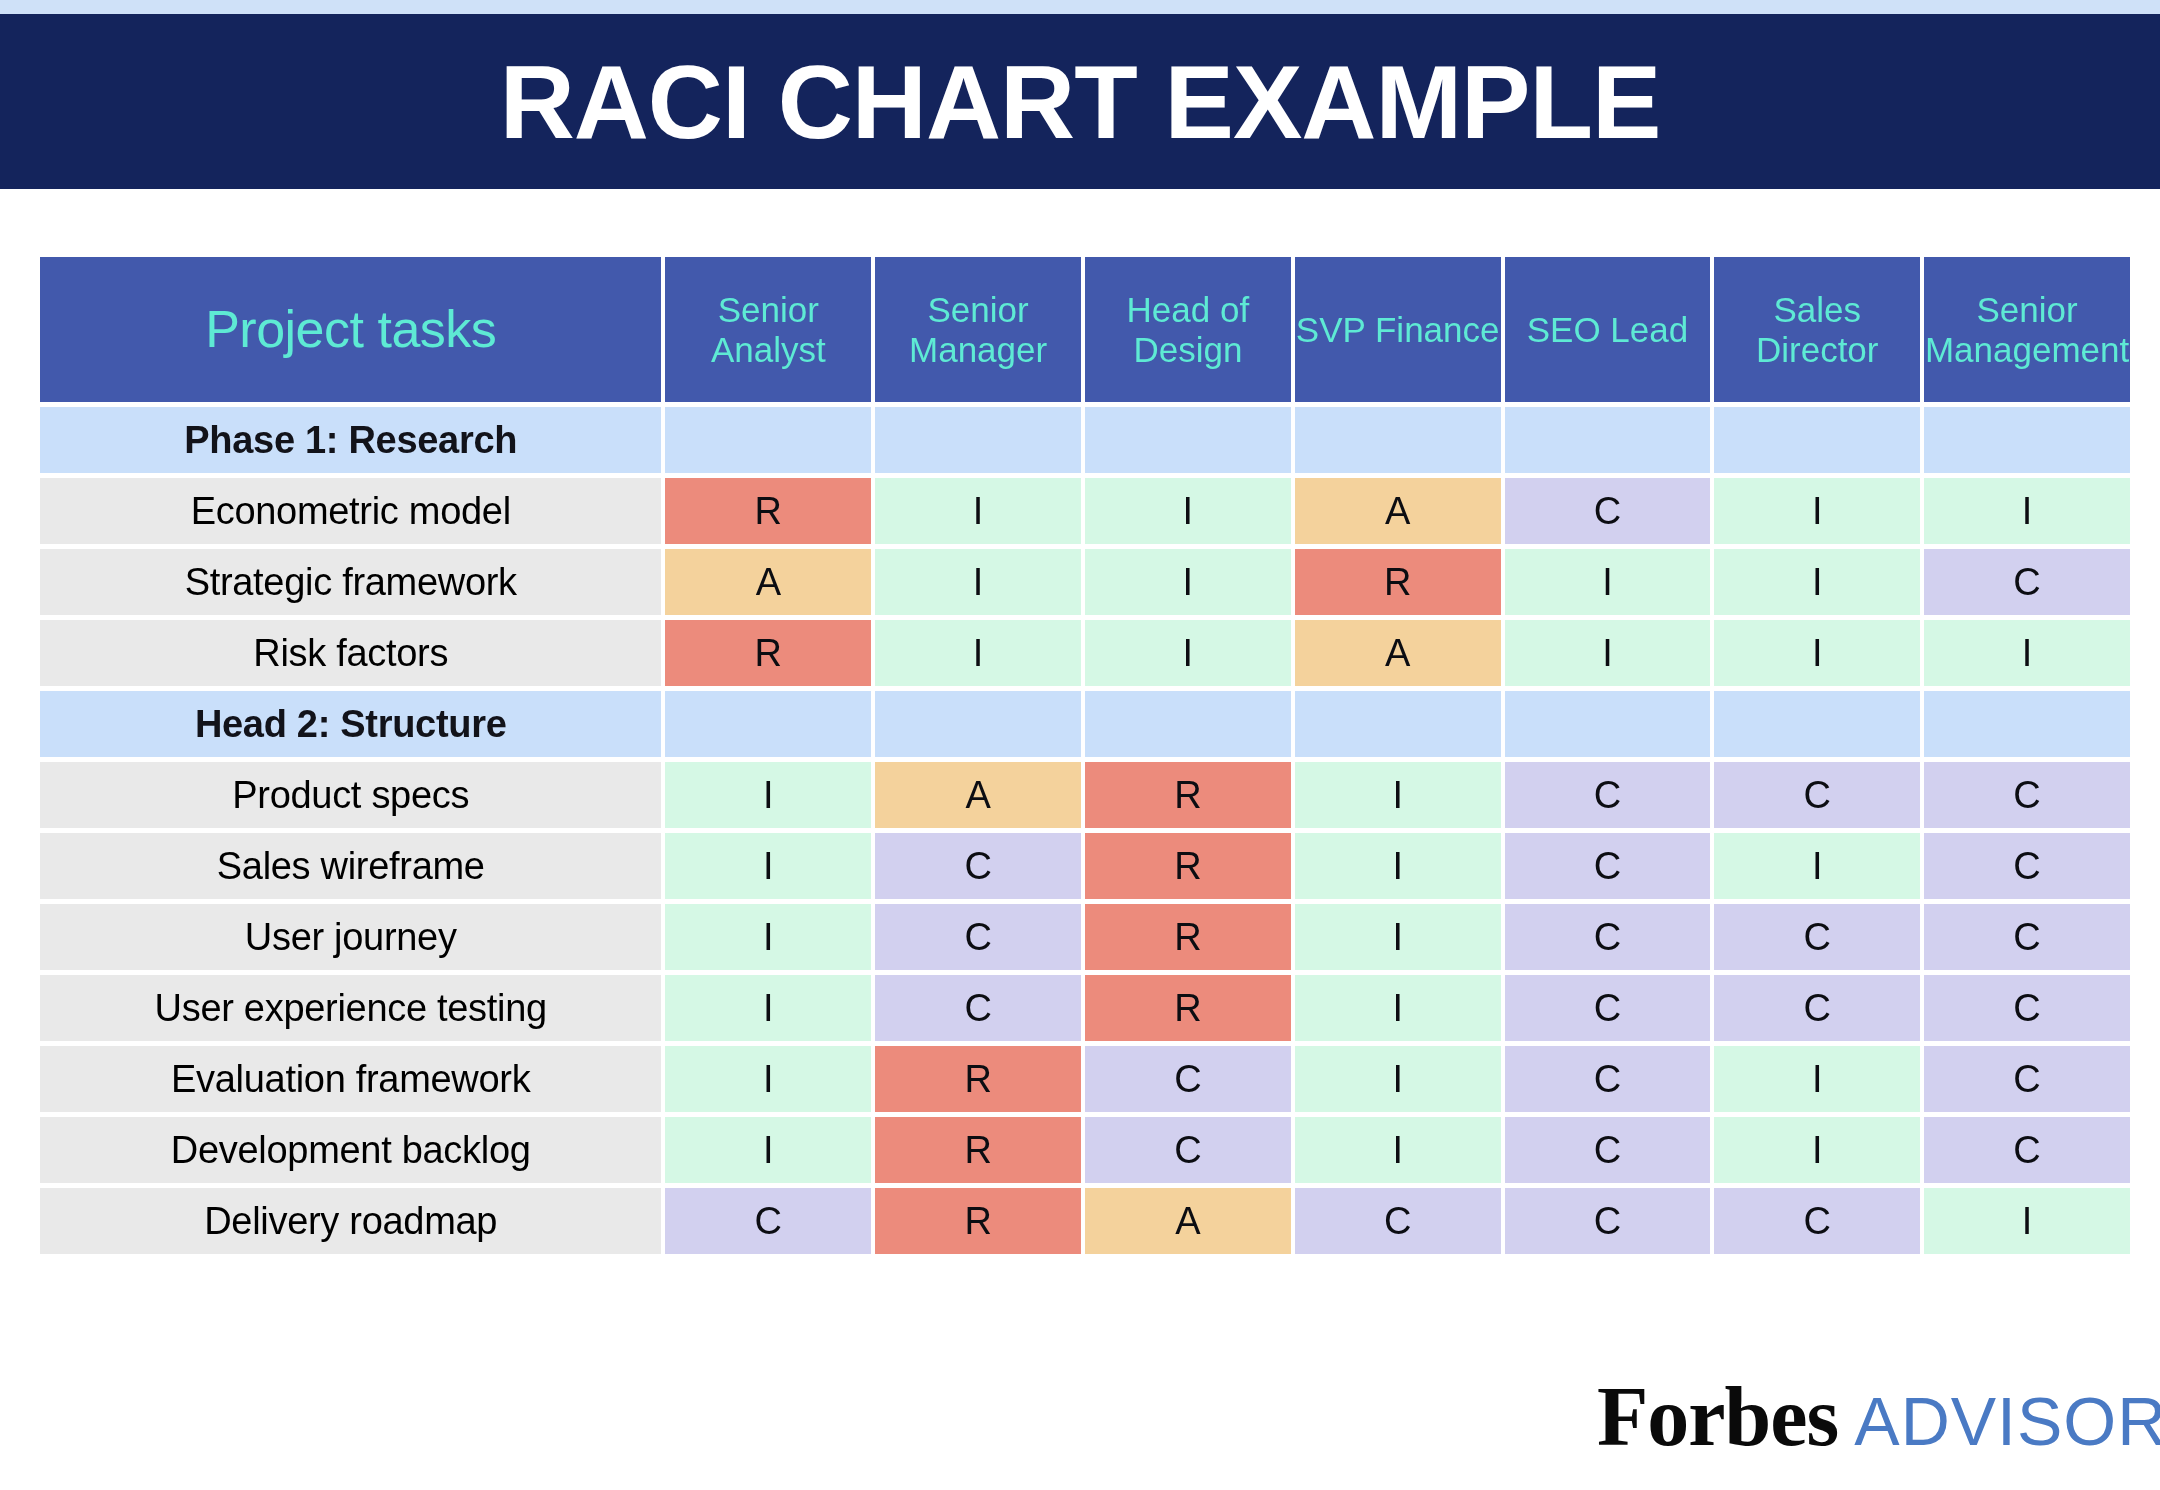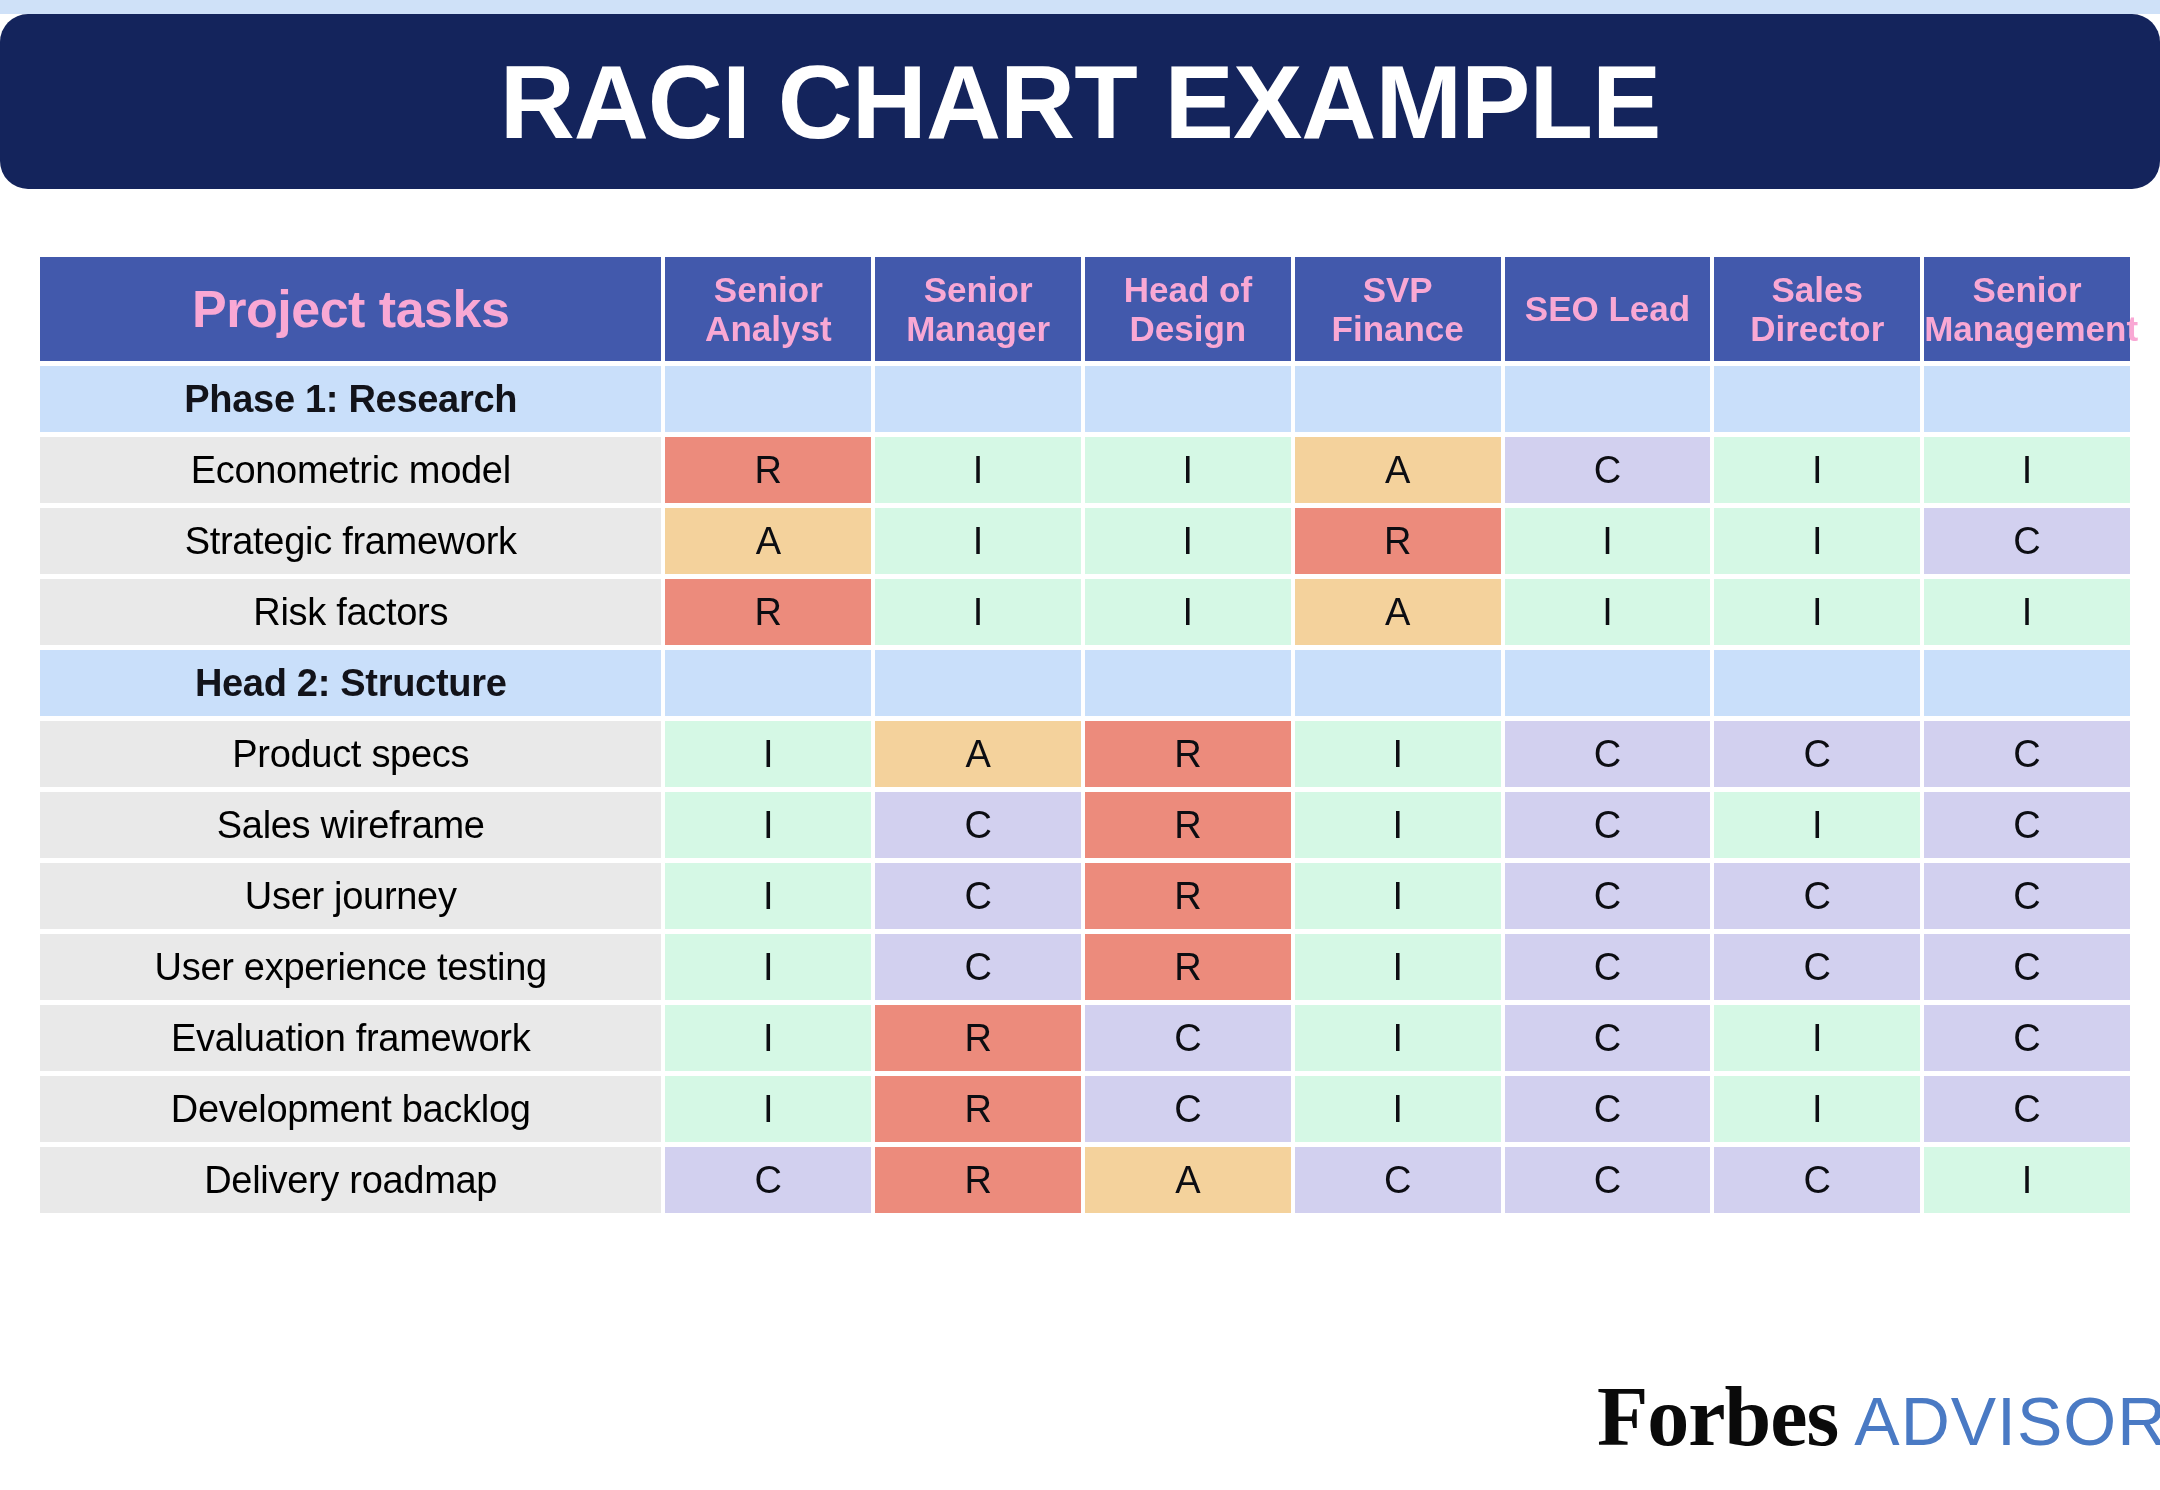--- a/index.html
+++ b/index.html
@@ -27,21 +27,20 @@
   
   .title-banner {
     position: absolute;
     left: 0; top: 14px;
     width: 2160px;
     height: 175px;
     background: #14245c;
     display: flex;
     align-items: center;
     justify-content: center;
-    border-radius: 28px;
   }
   .title-text {
     color: #ffffff;
     font-family: "Liberation Sans", sans-serif;
     font-size: 104px;
     font-weight: bold;
     letter-spacing: -1px;
     line-height: 1;
     white-space: nowrap;
   }
@@ -67,23 +66,23 @@
     font-family: "Liberation Sans", sans-serif;
   }
 
   
   col.c-task   { width: 610px; }
   col.c-role   { width: 202px; }
 
   
   .hdr {
     background: #4259ac;
-    color: #f9a8d4;
-    font-weight: bold;
-    height: 104px;
+    color: #5eead4;
+    font-weight: normal;
+    height: 145px;
     font-size: 35px;
     line-height: 1.12;
   }
   .hdr.task-hdr {
     font-size: 52px;
     letter-spacing: -0.5px;
   }
 
   
   tr.phase-row td {

